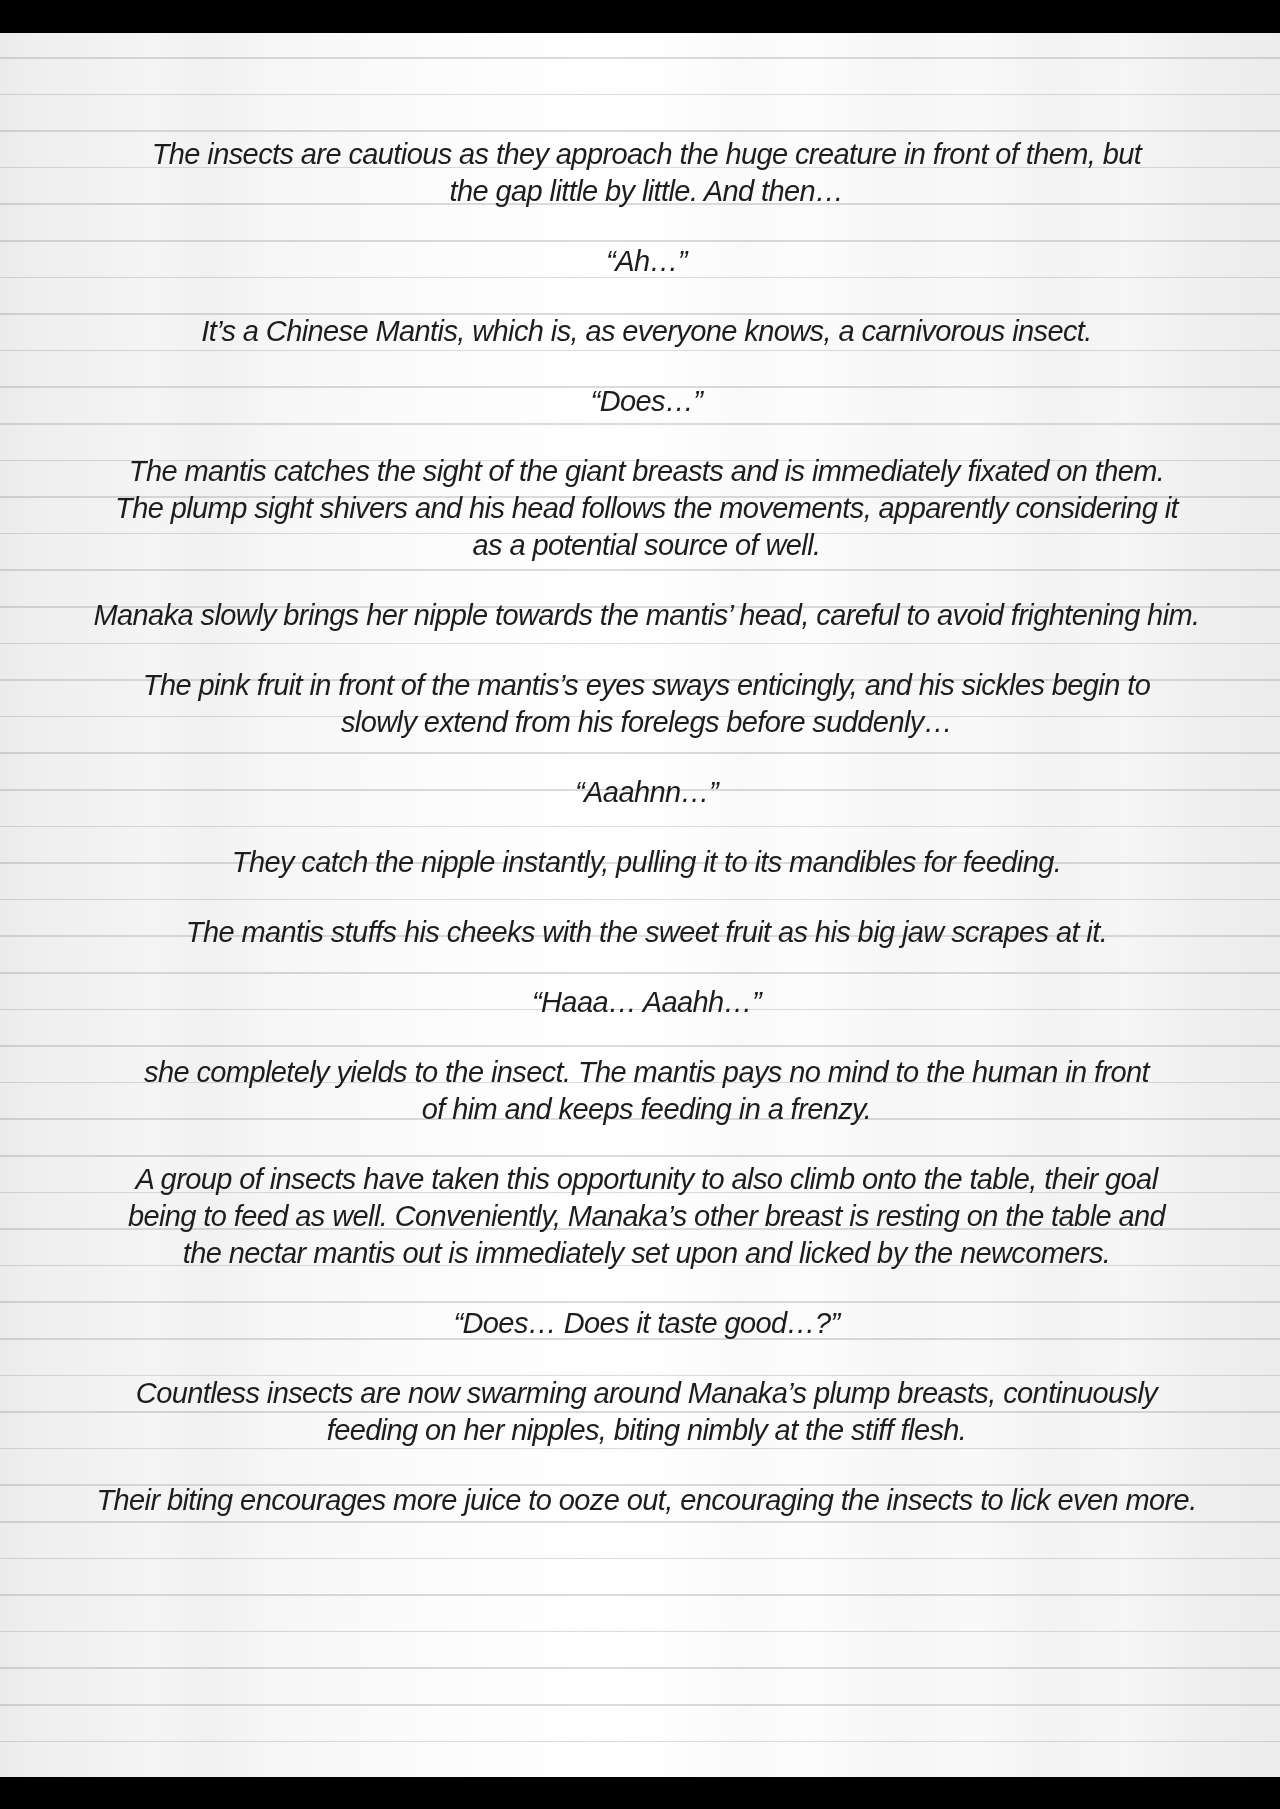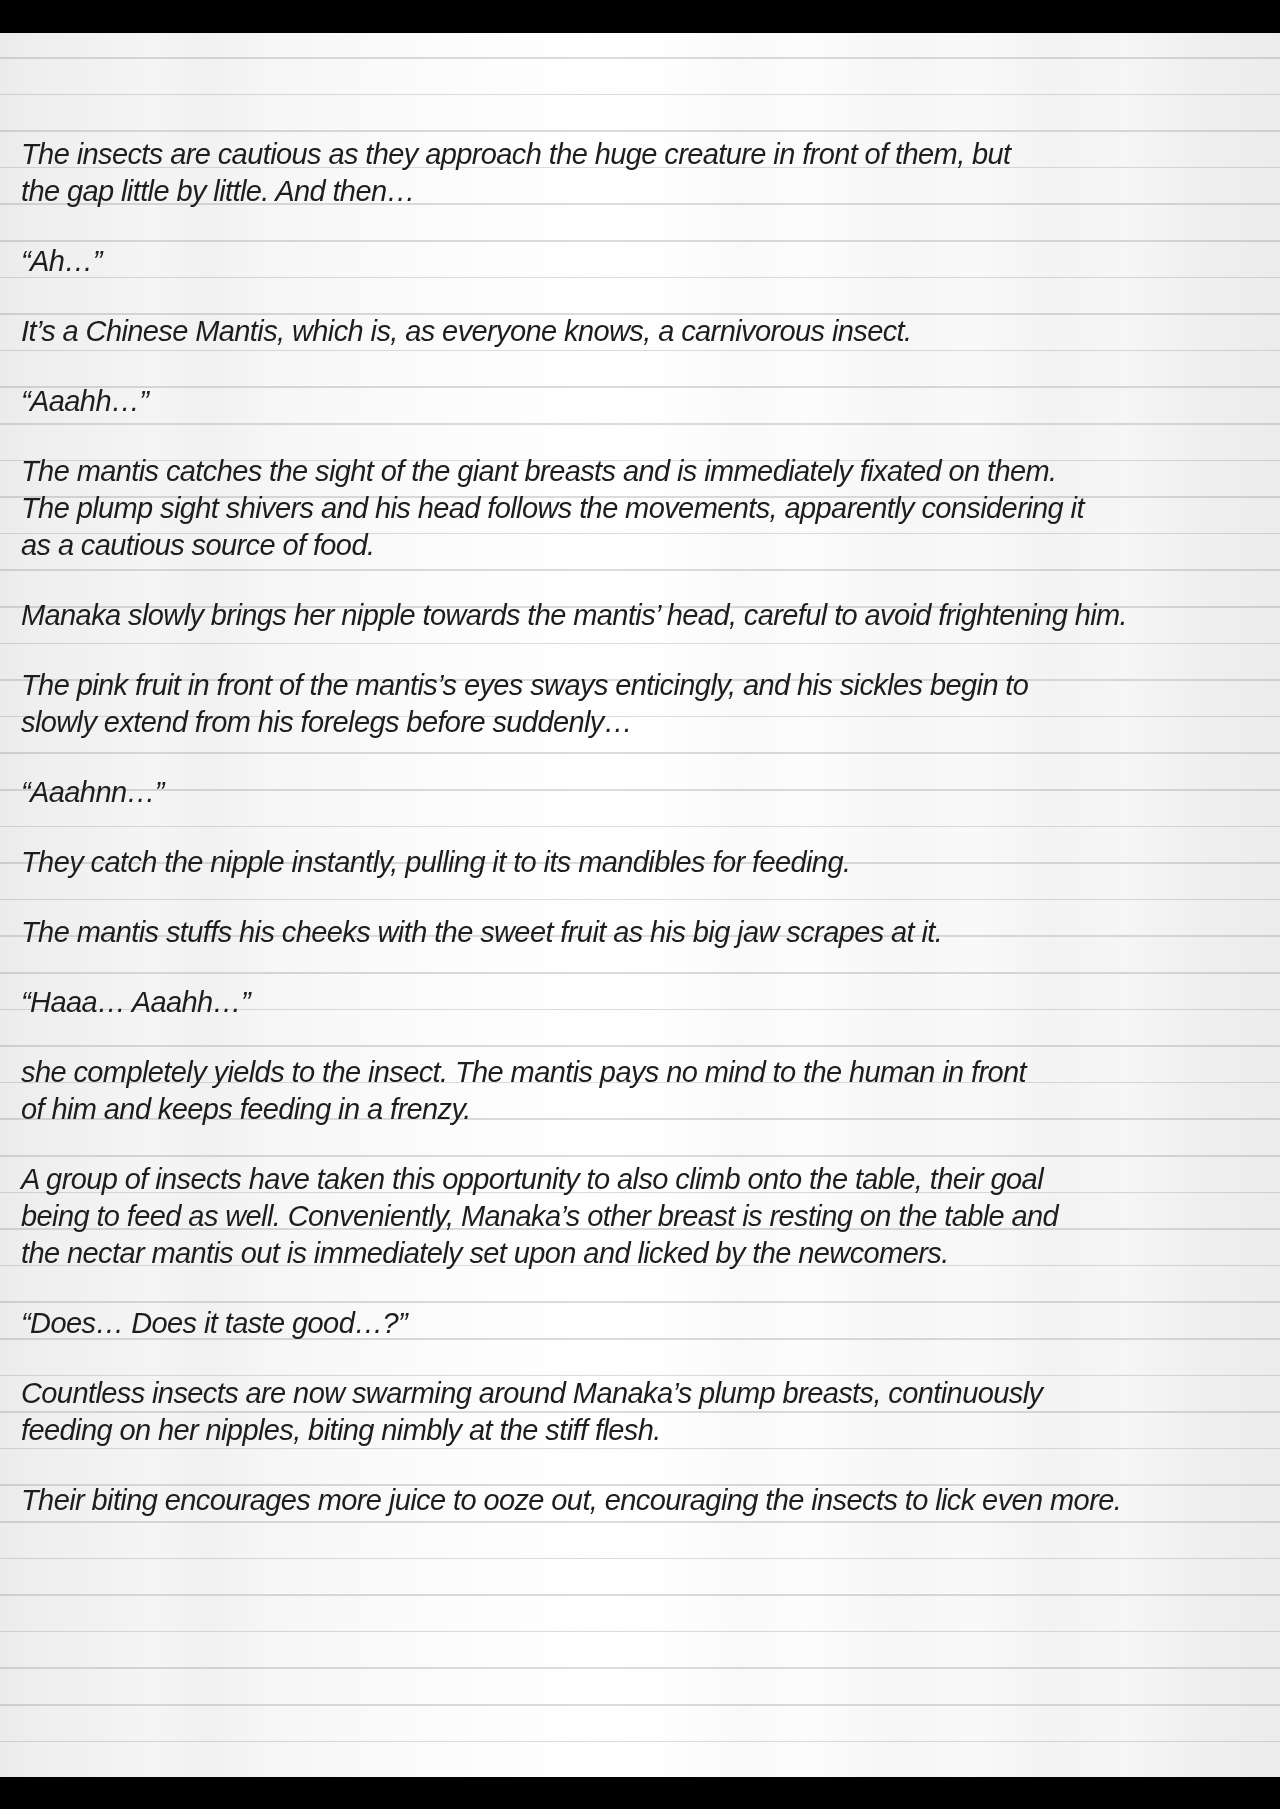--- a/index.html
+++ b/index.html
@@ -8,20 +8,21 @@
     width: 1280px;
     height: 1809px;
     overflow: hidden;
     background: #ffffff;
   }
   .page {
     position: relative;
     width: 1280px;
     height: 1809px;
     overflow: hidden;
+    text-align: center;
   }
   
   .paper {
     position: absolute;
     left: 0; top: 0;
     width: 1280px;
     height: 1809px;
     box-sizing: border-box;
     padding: 136px 8px 0 21px;
     background:
@@ -79,27 +80,27 @@
 
     <div class="para">
       <div class="ln">“Ah…”</div>
     </div>
 
     <div class="para">
       <div class="ln">It’s a Chinese Mantis, which is, as everyone knows, a carnivorous insect.</div>
     </div>
 
     <div class="para">
-      <div class="ln">“Aaahh…”</div>
+      <div class="ln">“Does…”</div>
     </div>
 
     <div class="para">
       <div class="ln">The mantis catches the sight of the giant breasts and is immediately fixated on them.</div>
       <div class="ln">The plump sight shivers and his head follows the movements, apparently considering it</div>
-      <div class="ln">as a cautious source of food.</div>
+      <div class="ln">as a potential source of well.</div>
     </div>
 
 
     <div class="para">
       <div class="ln">Manaka slowly brings her nipple towards the mantis’ head, careful to avoid frightening him.</div>
     </div>
 
     <div class="para">
       <div class="ln">The pink fruit in front of the mantis’s eyes sways enticingly, and his sickles begin to</div>
       <div class="ln">slowly extend from his forelegs before suddenly…</div>

